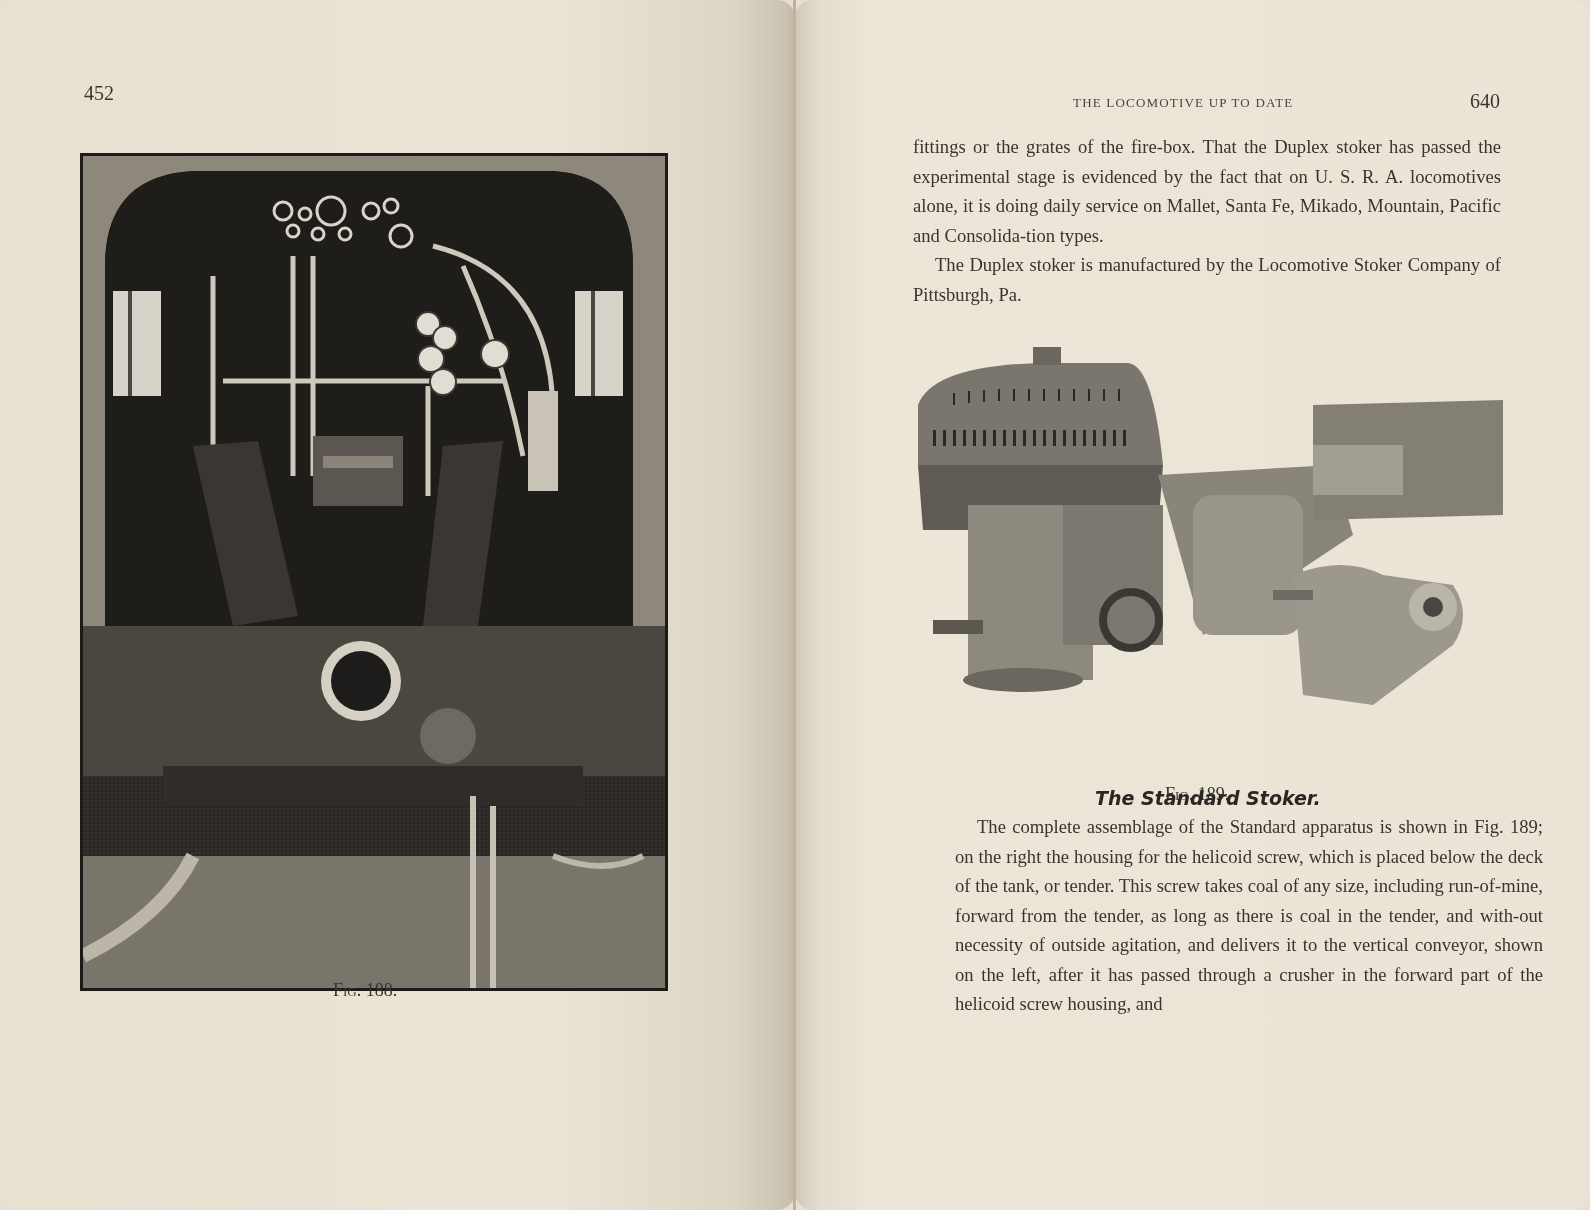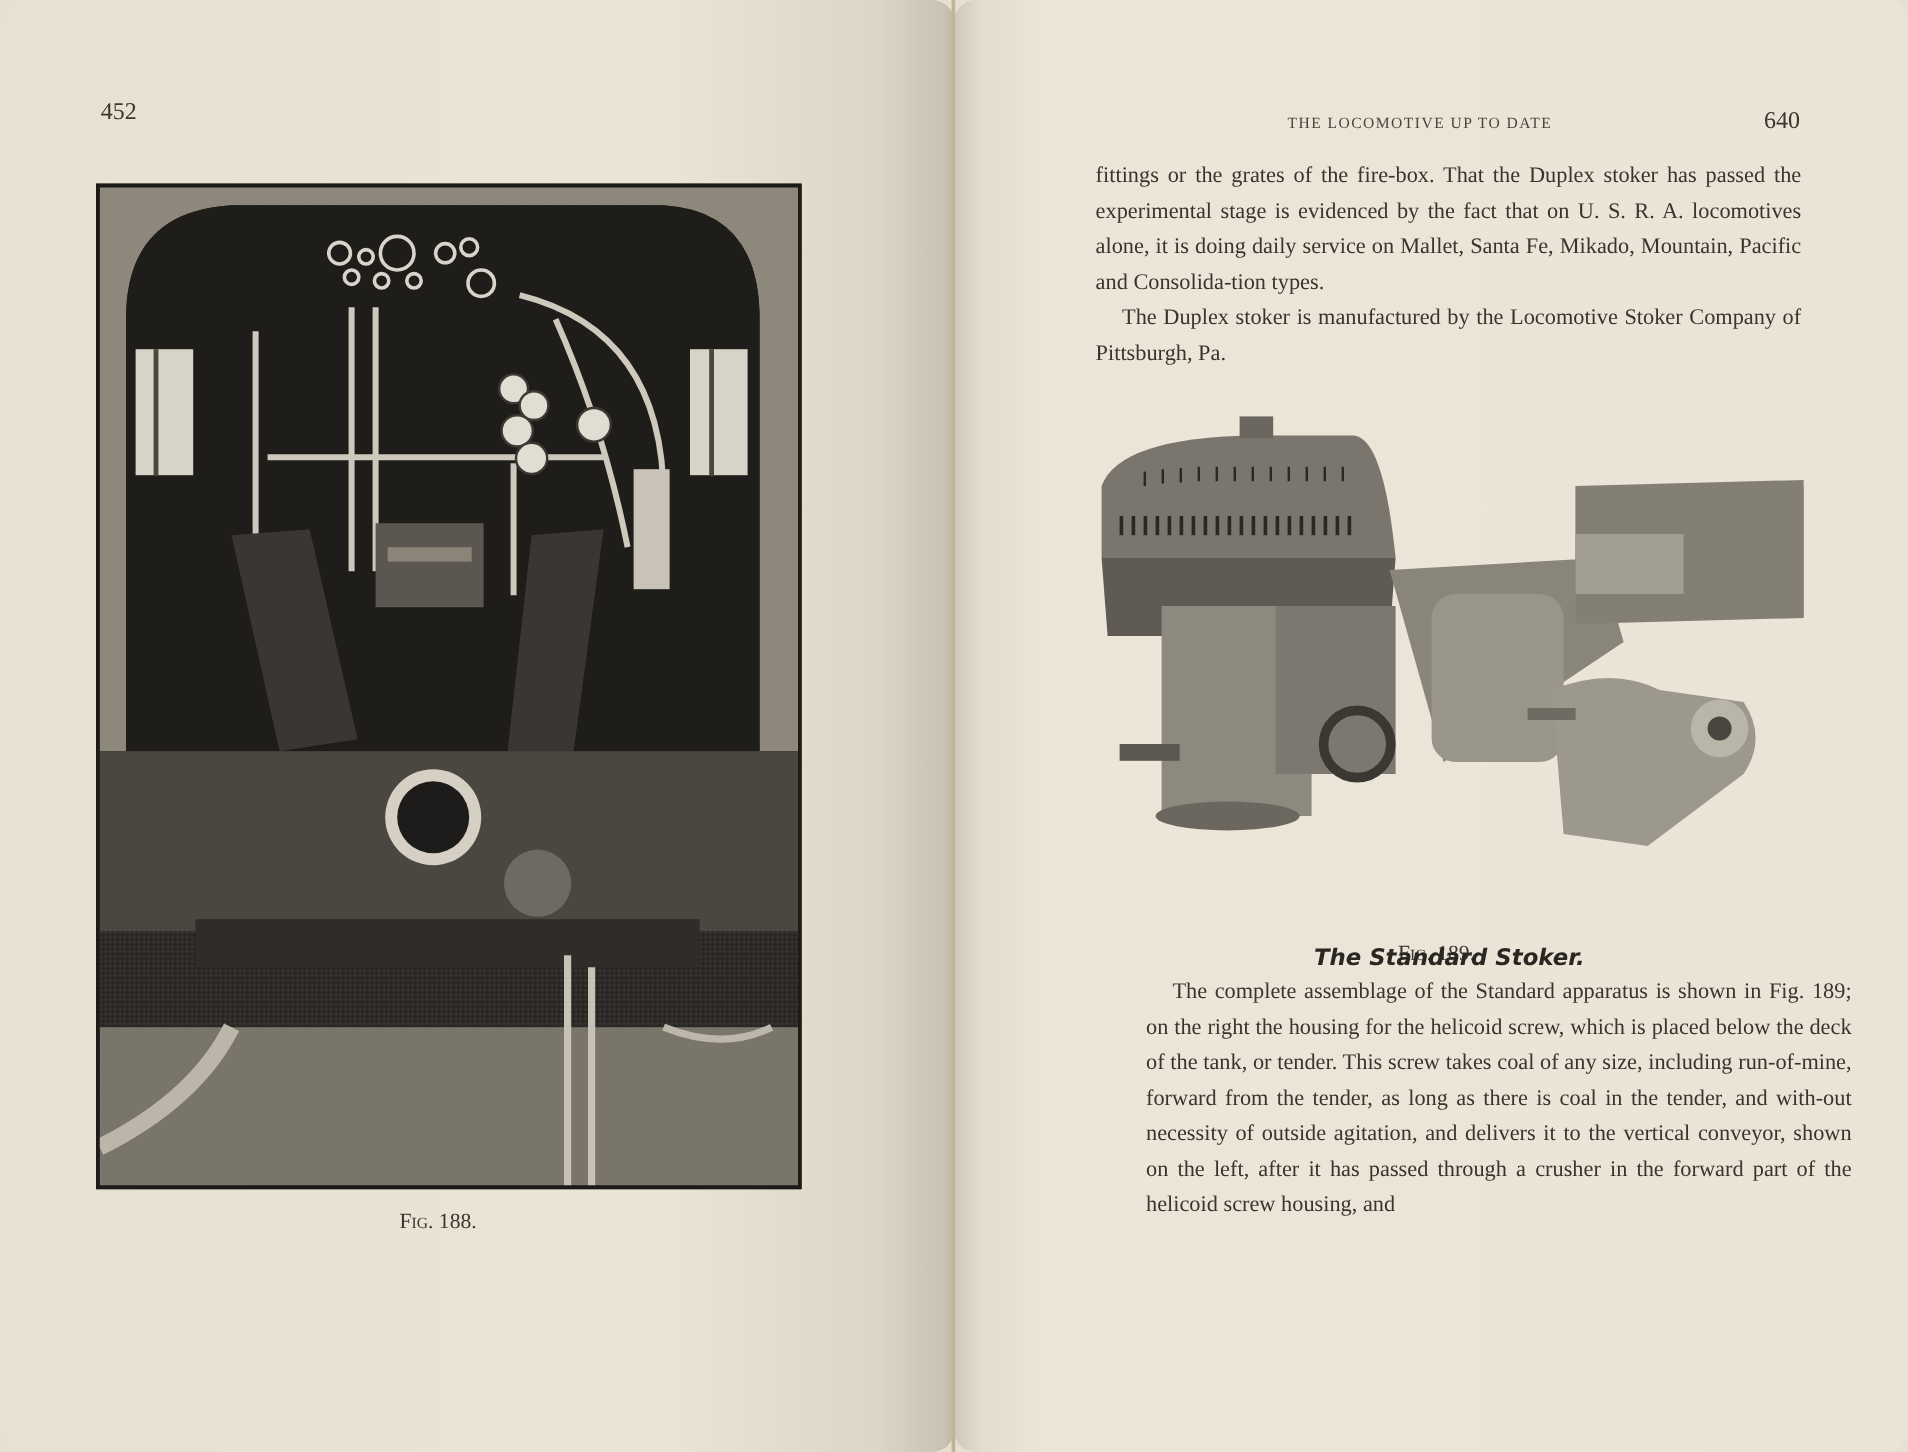--- a/index.html
+++ b/index.html
@@ -90,21 +90,21 @@
         <circle cx="365" cy="580" r="28" fill="#6e6a62"></circle>
         <rect x="80" y="610" width="420" height="40" fill="#2f2c29"></rect>
         <rect x="0" y="700" width="582" height="132" fill="#7a756b"></rect>
         <path d="M0 800 Q80 760 110 700" stroke="#bcb6aa" stroke-width="14" fill="none"></path>
         <path d="M390 640 V832" stroke="#c8c2b6" stroke-width="6"></path>
         <path d="M410 650 V832" stroke="#c8c2b6" stroke-width="6"></path>
         <path d="M470 700 Q520 720 560 700" stroke="#bdb7ab" stroke-width="6" fill="none"></path>
       </svg>
     </div>
 
-    <div class="caption" style="left:333px;top:1007px;text-align:right;">Fig. 188.</div>
+    <div class="caption" style="left:333px;top:980px;text-align:right;">Fig. 188.</div>
   </div>
 
   <div class="page page-right">
     <div class="running-head" style="left:278px;top:95px;">THE LOCOMOTIVE UP TO DATE</div>
     <div class="folio" style="left:675px;top:90px;">640</div>
 
     <div class="body-text" style="left:118px;top:132px;width:588px;">
       <p>fittings or the grates of the fire-box. That the Duplex stoker has passed the experimental stage is evidenced by the fact that on U. S. R. A. locomotives alone, it is doing daily service on Mallet, Santa Fe, Mikado, Mountain, Pacific and Consolida-tion types.</p>
       <p class="indent">The Duplex stoker is manufactured by the Locomotive Stoker Company of Pittsburgh, Pa.</p>
     </div>

